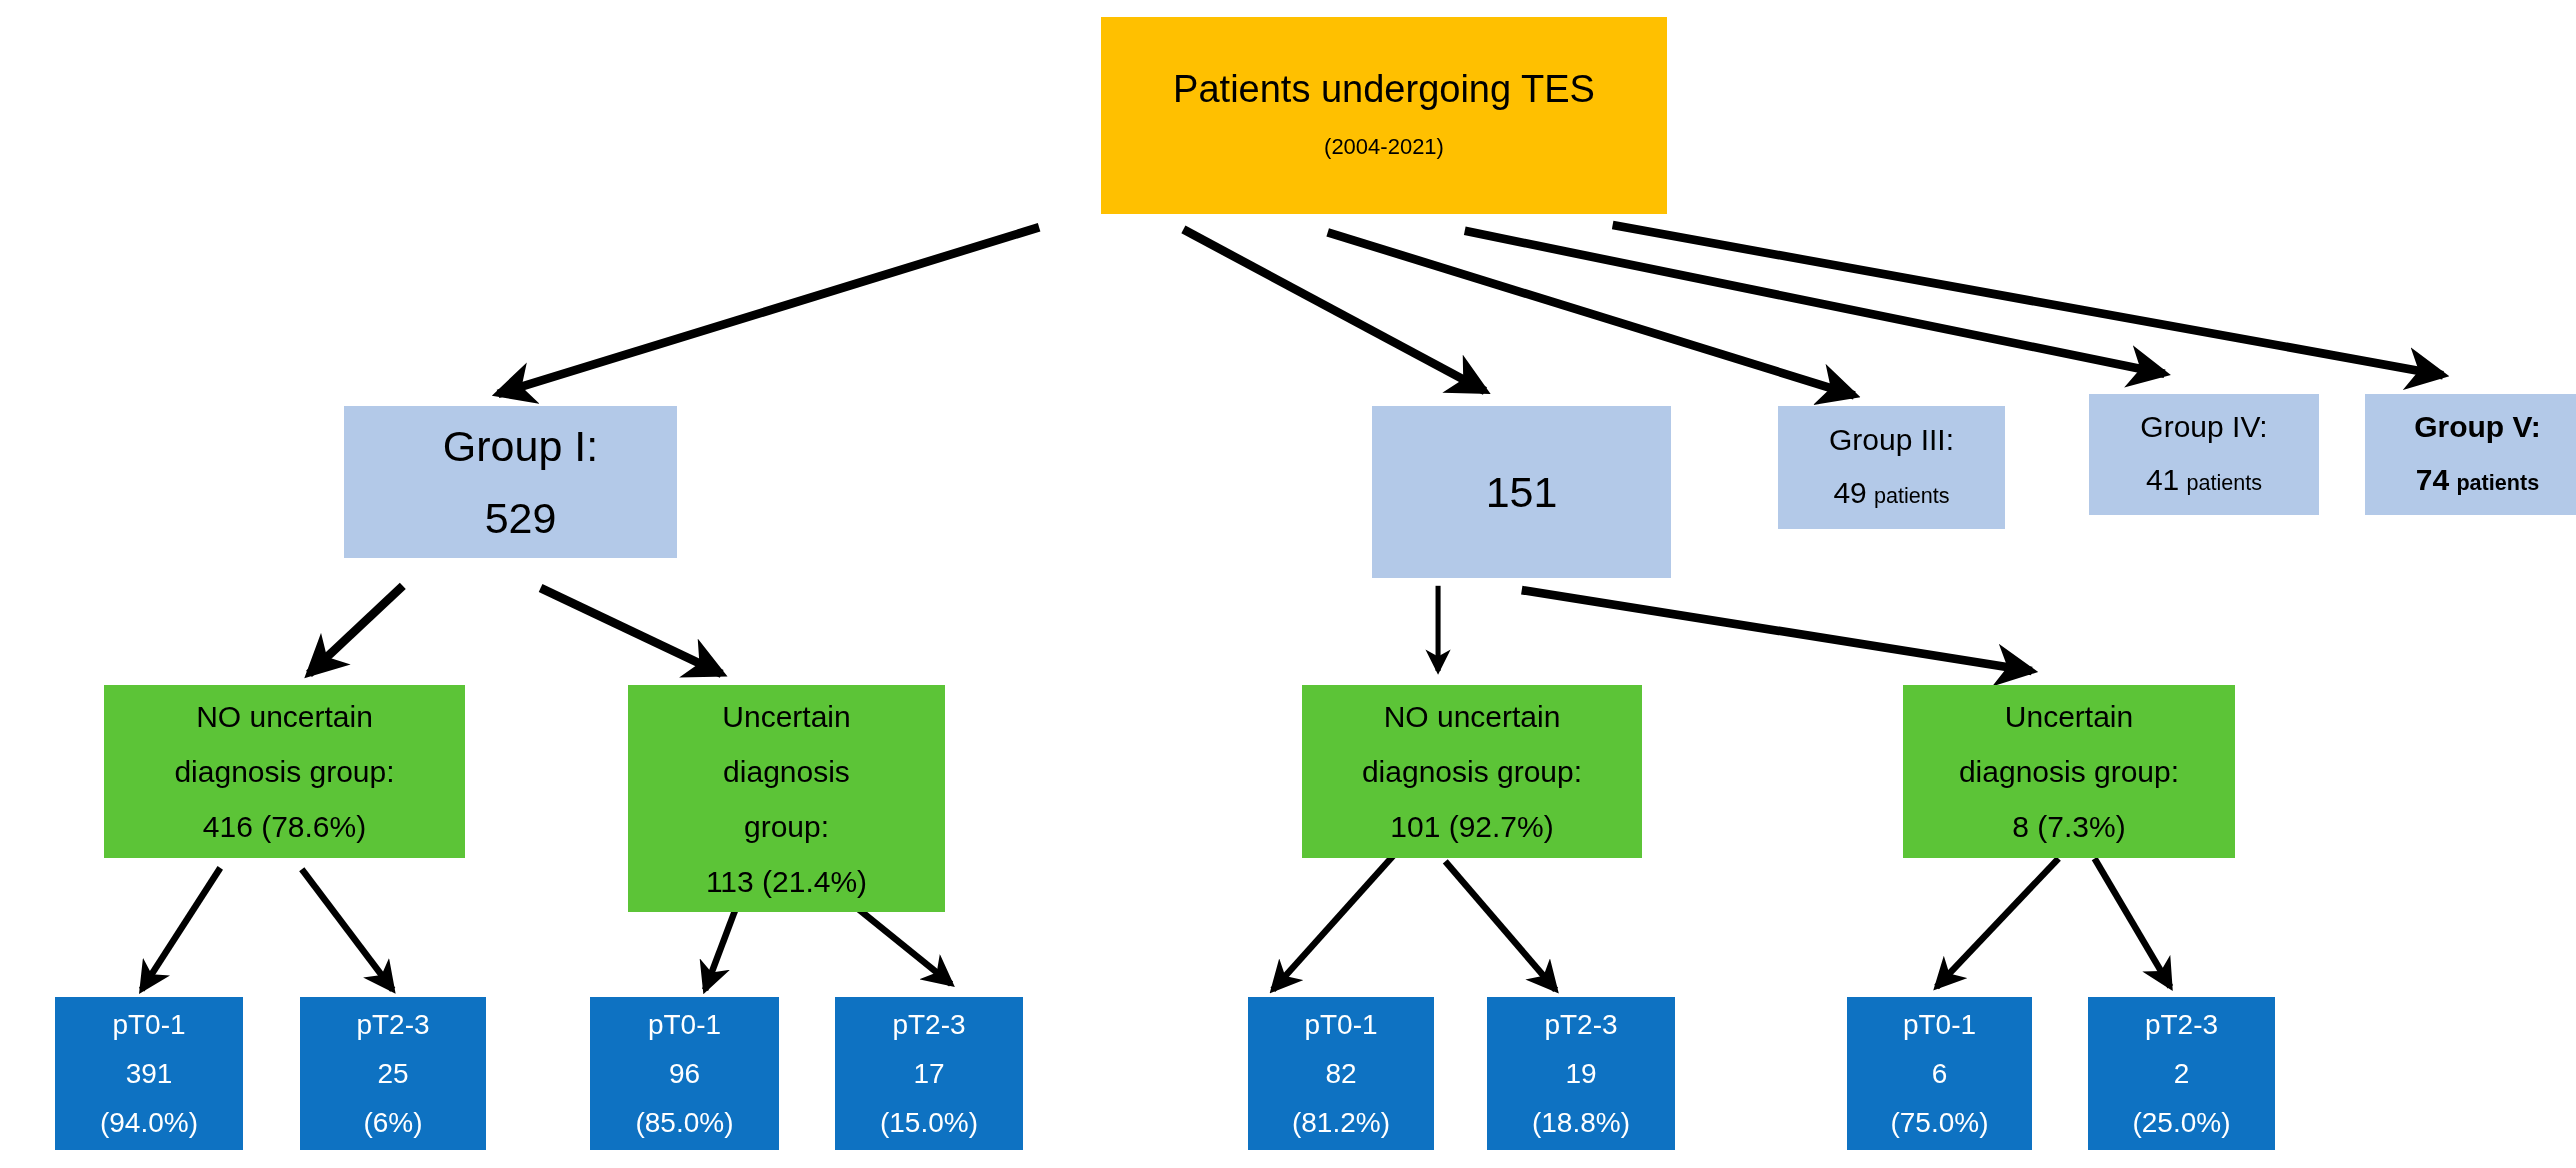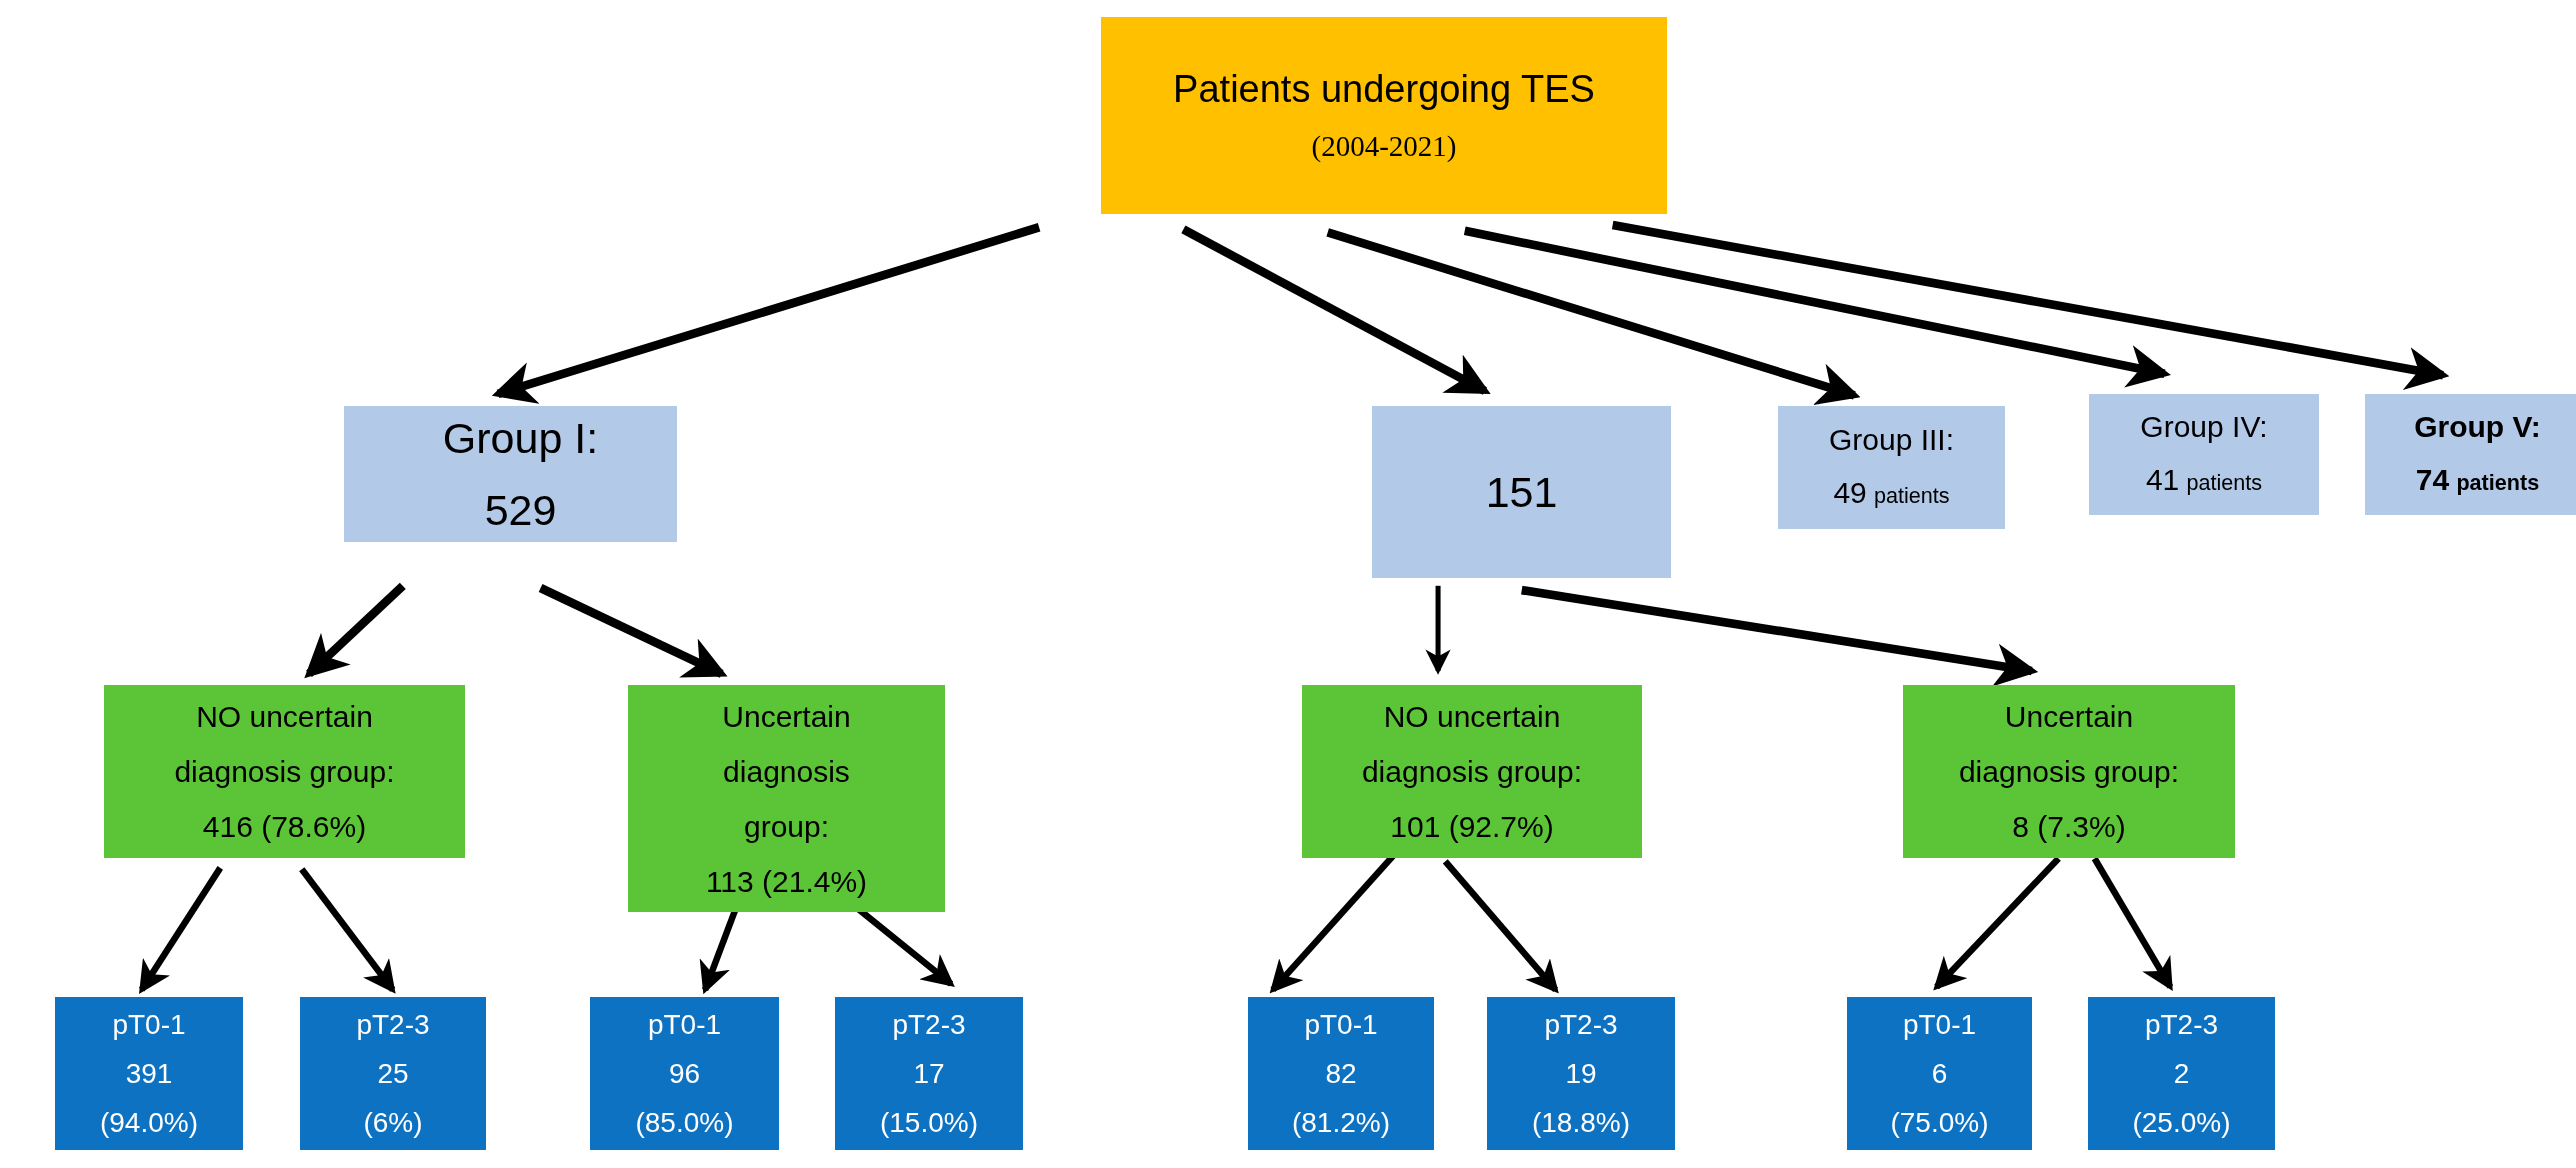--- a/index.html
+++ b/index.html
@@ -14,21 +14,21 @@
     position:absolute;
     display:flex;flex-direction:column;
     align-items:center;justify-content:center;
     text-align:center;color:#000;
     box-sizing:border-box;
     margin-left:32px;
   }
   
   .root-box{background:#FFC000;}
   .root-box .main{font-size:38px;line-height:63px;}
-  .root-box .sub{font-size:29px;line-height:51px;font-family:Liberation Serif, serif;}
+  .root-box .sub{font-size:22px;line-height:51px;}
   
   .group-box{background:#B3C9E8;}
   .group-big .gtitle{font-size:43px;line-height:72px;}
   .group-big .gcount{font-size:43px;line-height:72px;}
   .group-small .gtitle{font-size:30px;line-height:53px;text-align:center;}
   .group-small .gline{font-size:30px;line-height:53px;}
   .group-small .gunit{font-size:21.6px;margin-left:7.2px;}
   
   .diag-box{background:#5CC437;}
   .diag-box .dline{font-size:30px;line-height:55px;}
@@ -75,21 +75,21 @@
     <line class="arrow mid" x1="2003" y1="1194" x2="2156" y2="1372" marker-end="url(#ah)"></line>
     <line class="arrow mid" x1="2853" y1="1190" x2="2684" y2="1368" marker-end="url(#ah)"></line>
     <line class="arrow mid" x1="2903" y1="1190" x2="3008" y2="1368" marker-end="url(#ah)"></line>
   </svg>
 
   <div class="node root-box" style="left:1069px;top:16.6px;width:566px;height:197px;">
     <div class="main">Patients undergoing TES</div>
     <div class="sub">(2004-2021)</div>
   </div>
 
-  <div class="node group-box group-big" style="left:312px;top:406px;width:333px;height:136px;padding-left:20px;">
+  <div class="node group-box group-big" style="left:312px;top:406px;width:333px;height:152px;padding-left:20px;">
     <div class="gtitle">Group I:</div>
     <div class="gcount">529</div>
   </div>
 
   <div class="node group-box group-big" style="left:1340px;top:406px;width:299px;height:172px;">
     <div class="gcount">151</div>
   </div>
 
   <div class="node group-box group-small" style="left:1746px;top:406px;width:227px;height:123px;">
     <div class="gtitle">Group III:</div>

